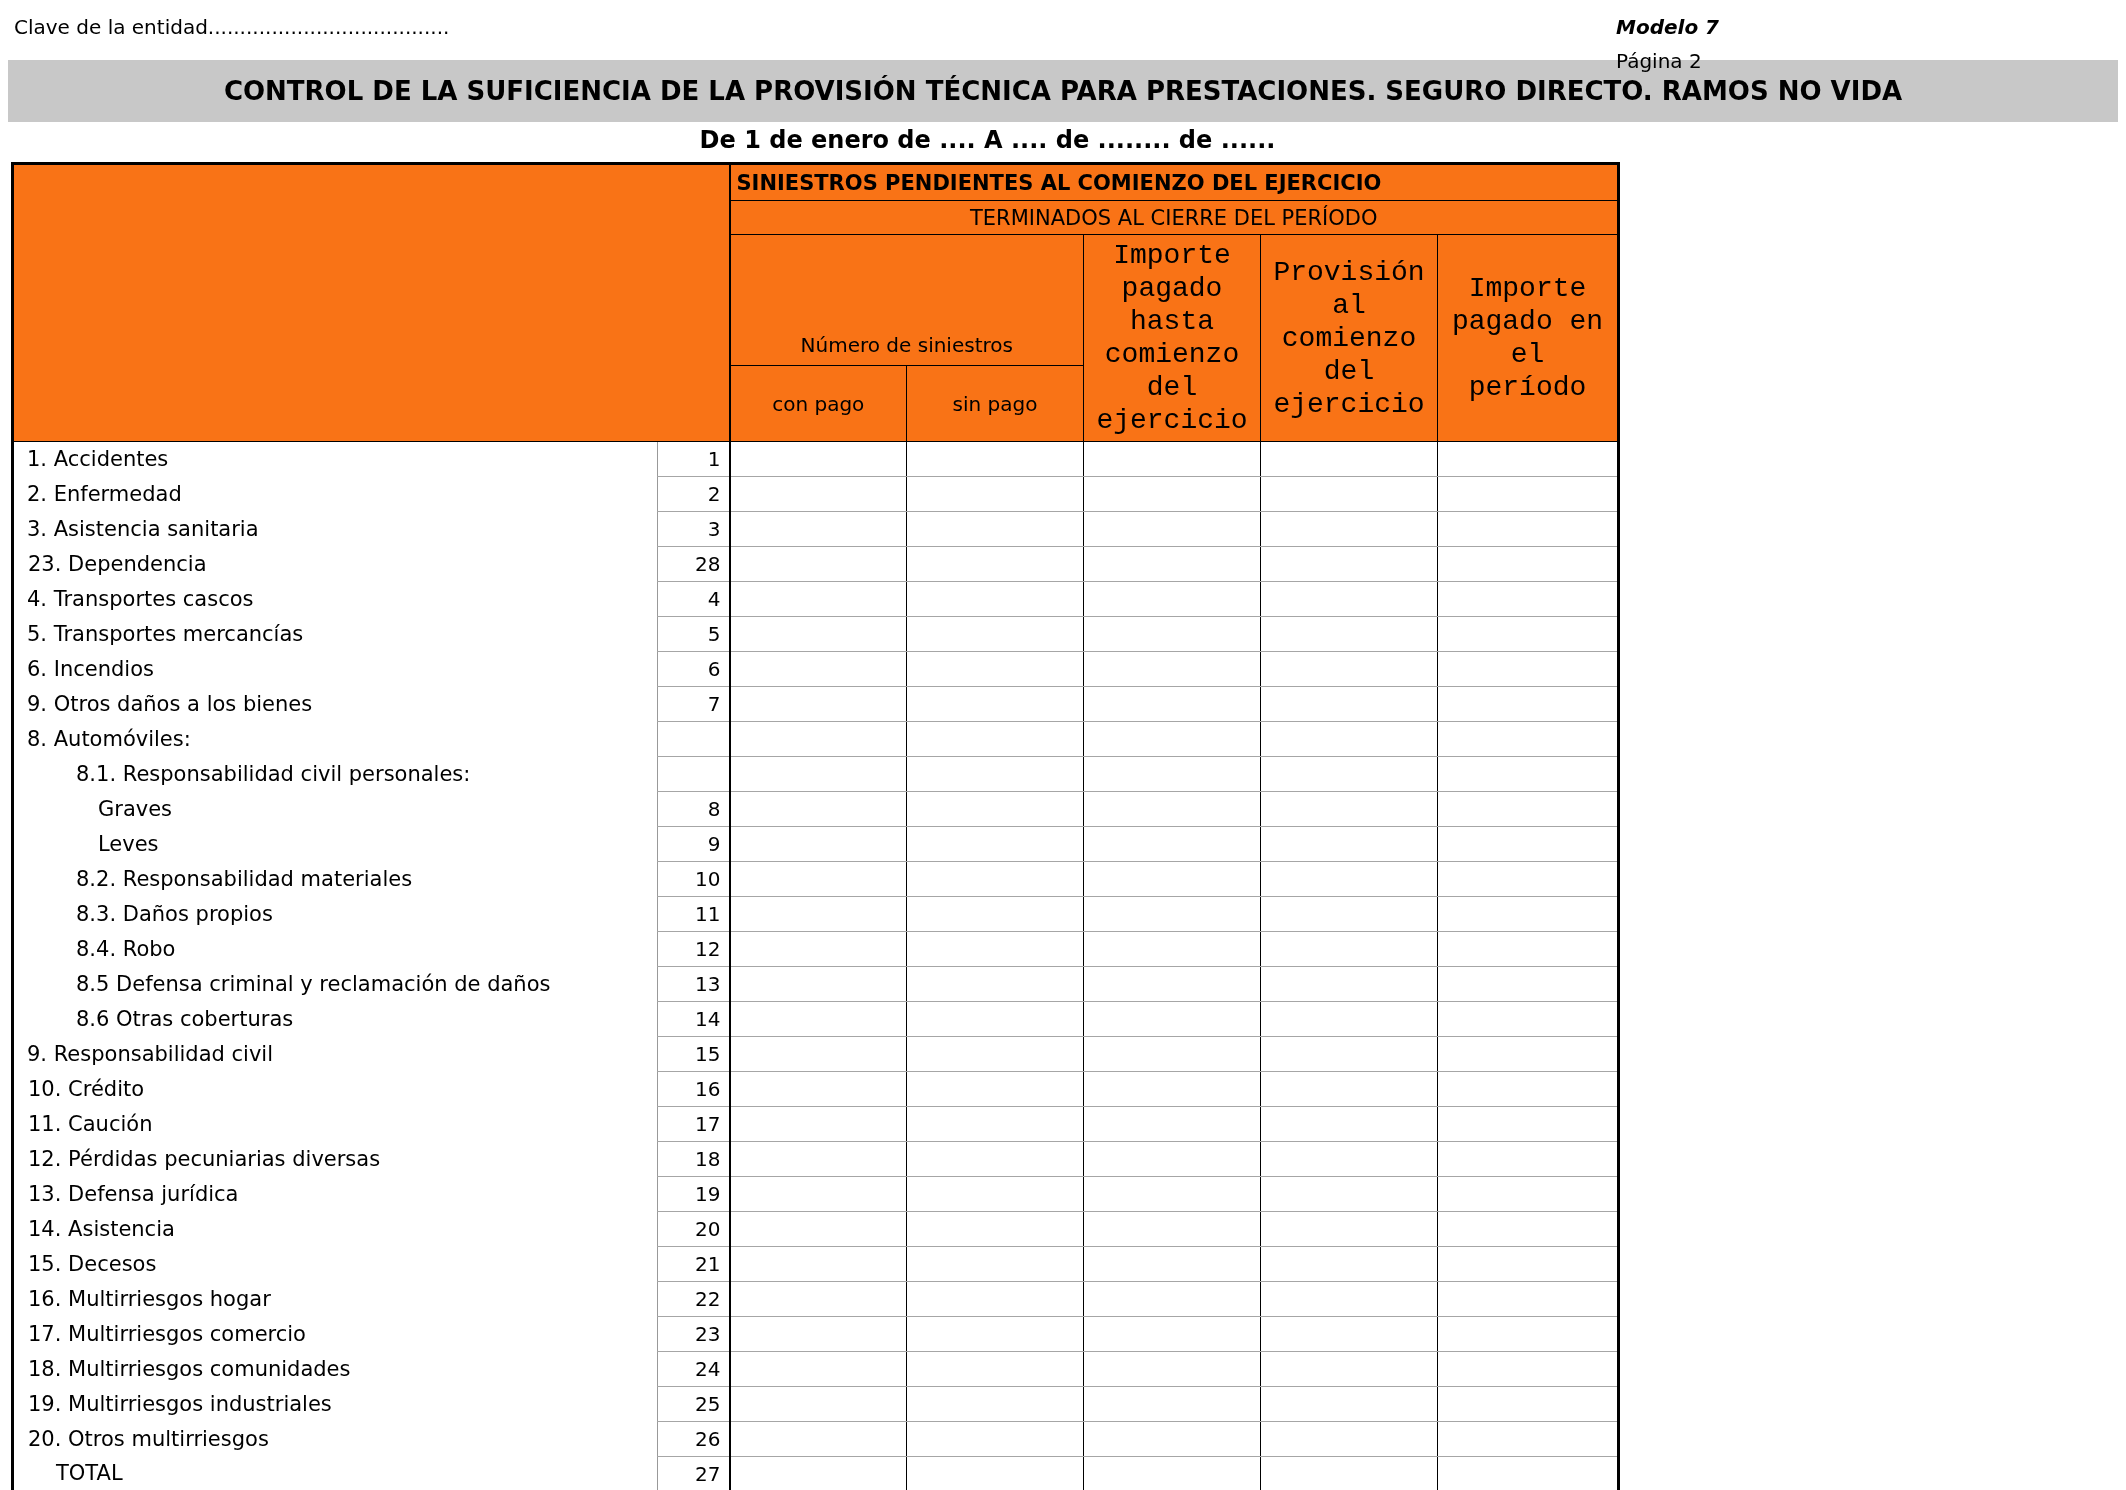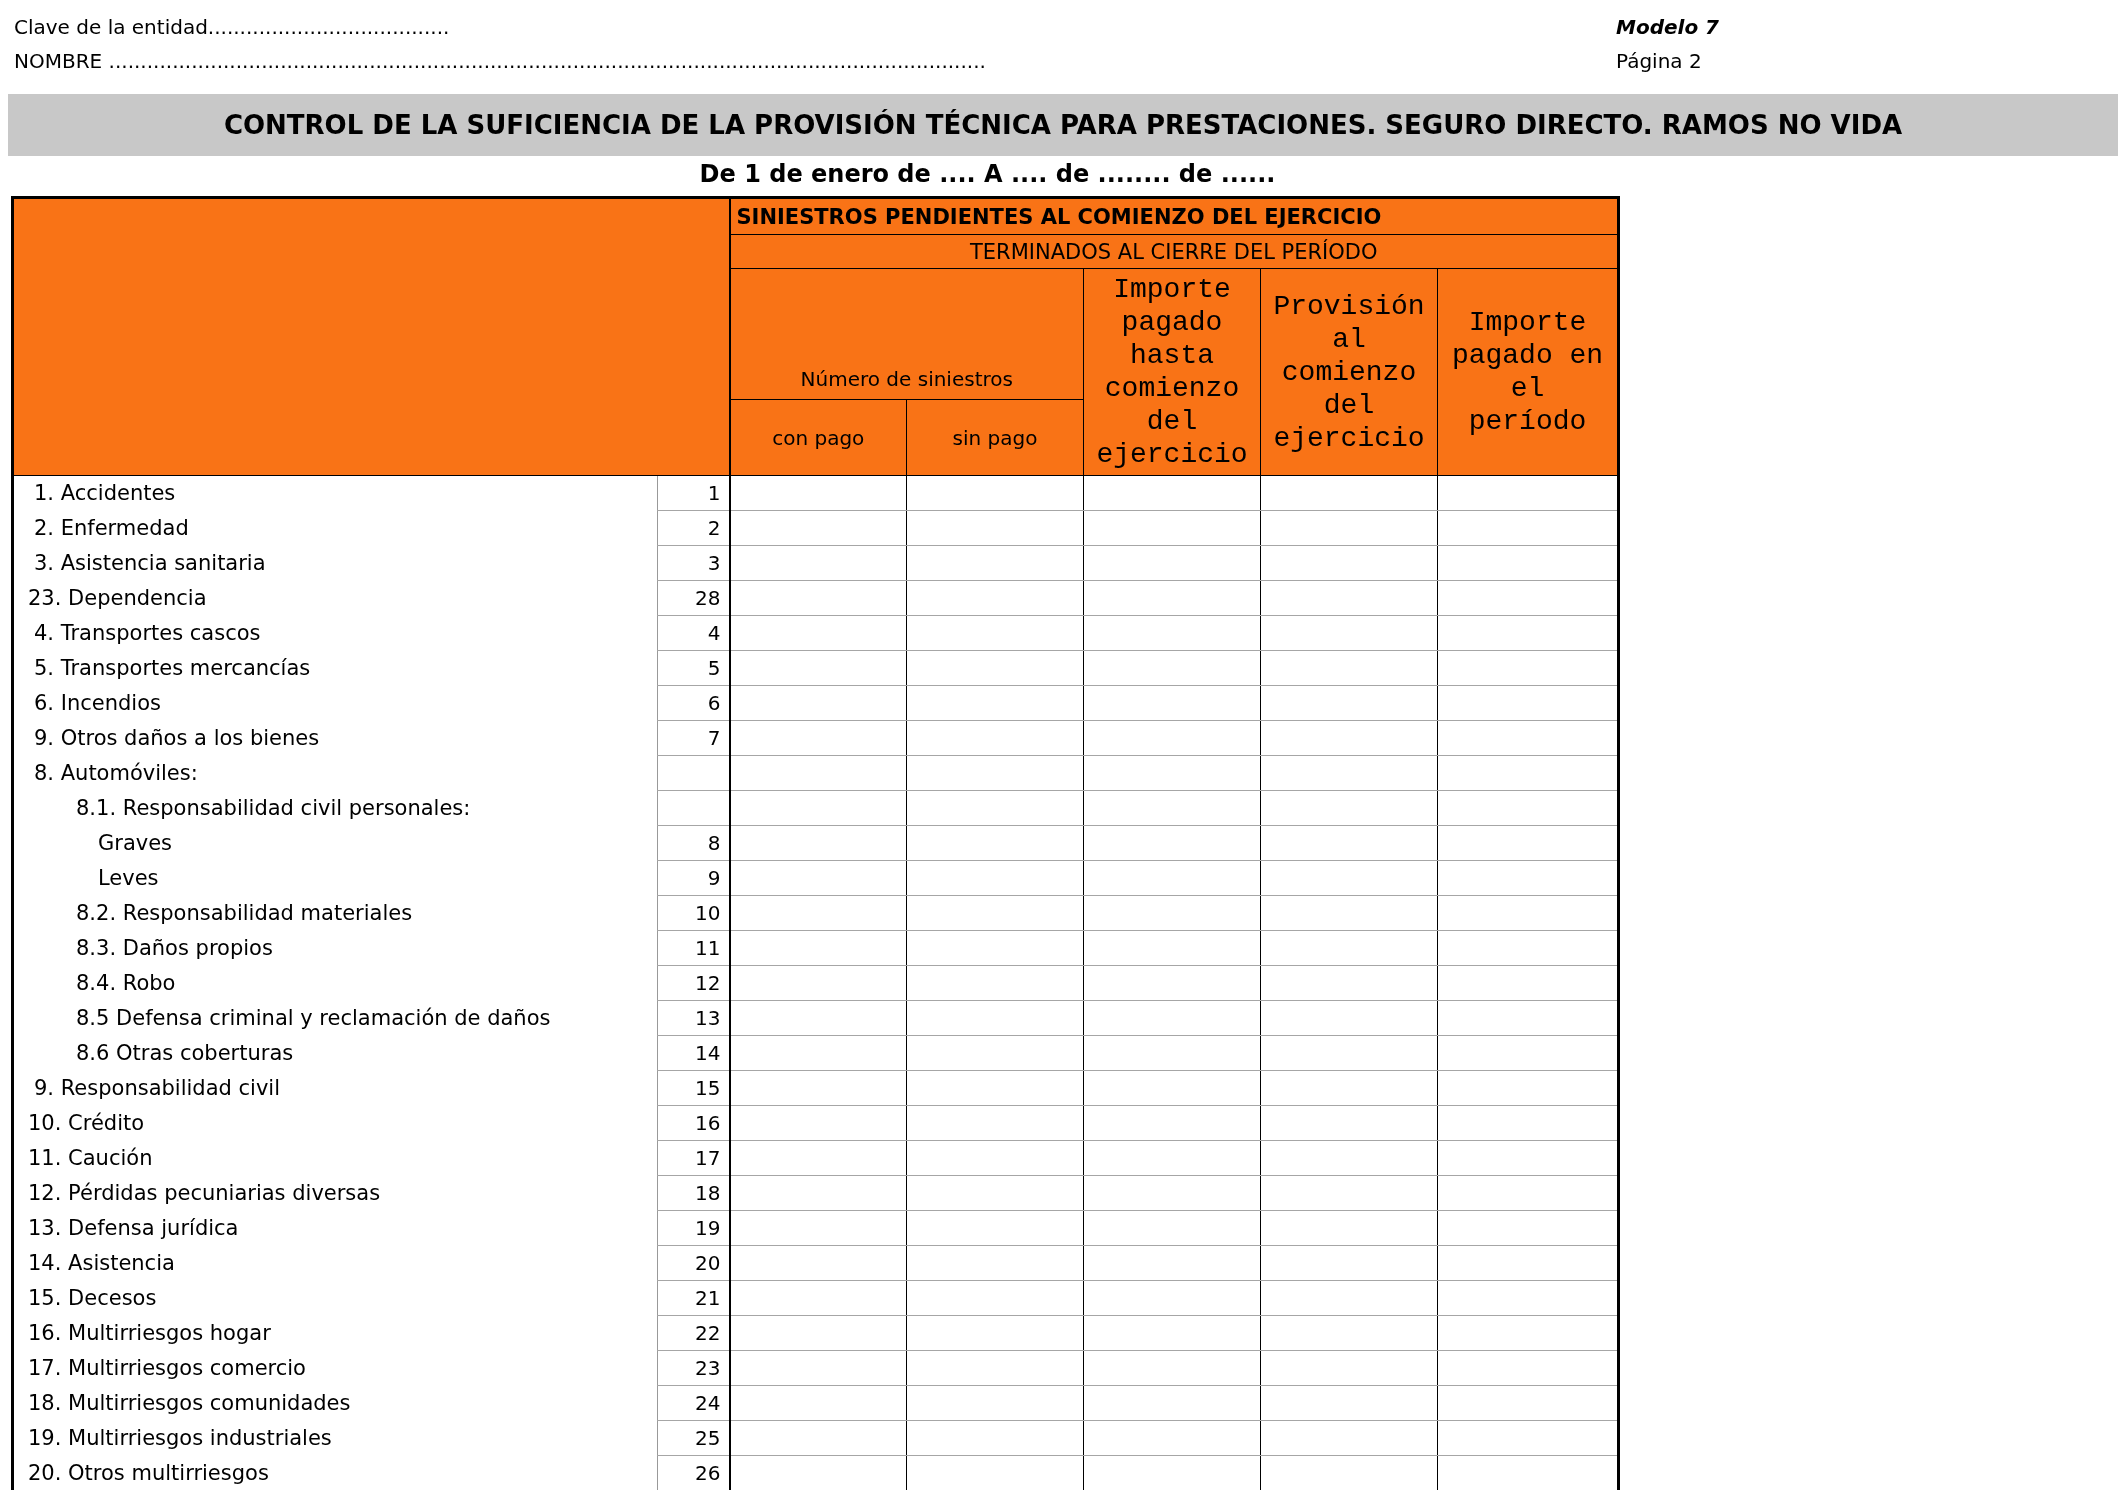--- a/index.html
+++ b/index.html
@@ -119,21 +119,21 @@
   }
 
   tbody td { height: 35px; font-size: 21px; }
   td.row-label {
     border: none;
     white-space: nowrap;
     overflow: hidden;
   }
   td.row-label.bold { font-weight: normal; }
   .indent-0 { padding-left: 14px; }
-  .indent-1 { padding-left: 20px; }
+  .indent-1 { padding-left: 13px; }
   .indent-2 { padding-left: 42px; }
   .indent-3 { padding-left: 62px; }
   .indent-4 { padding-left: 84px; }
   td.row-num {
     border-left: 1px solid #999;
     border-right: 2px solid #000;
     border-bottom: 1px solid var(--grid-gray, #a6a6a6);
     text-align: right;
     padding-right: 8px;
     font-size: 20px;
@@ -147,21 +147,20 @@
   tbody tr:last-child td.row-num { border-bottom: none; }
 </style>
 </head>
 <body>
 
 <div class="page">
 
   <div class="top-header">
     <div class="left-block">
       <div>Clave de la entidad......................................</div>
-      <div>NOMBRE ..........................................................................................................................................</div>
     </div>
     <div class="top-right">
       <div class="modelo">Modelo 7</div>
       <div>Página 2</div>
     </div>
   </div>
 
   <div class="title-bar">
     <span>CONTROL DE LA SUFICIENCIA DE LA PROVISIÓN TÉCNICA PARA PRESTACIONES. SEGURO DIRECTO. RAMOS NO VIDA</span>
   </div>

